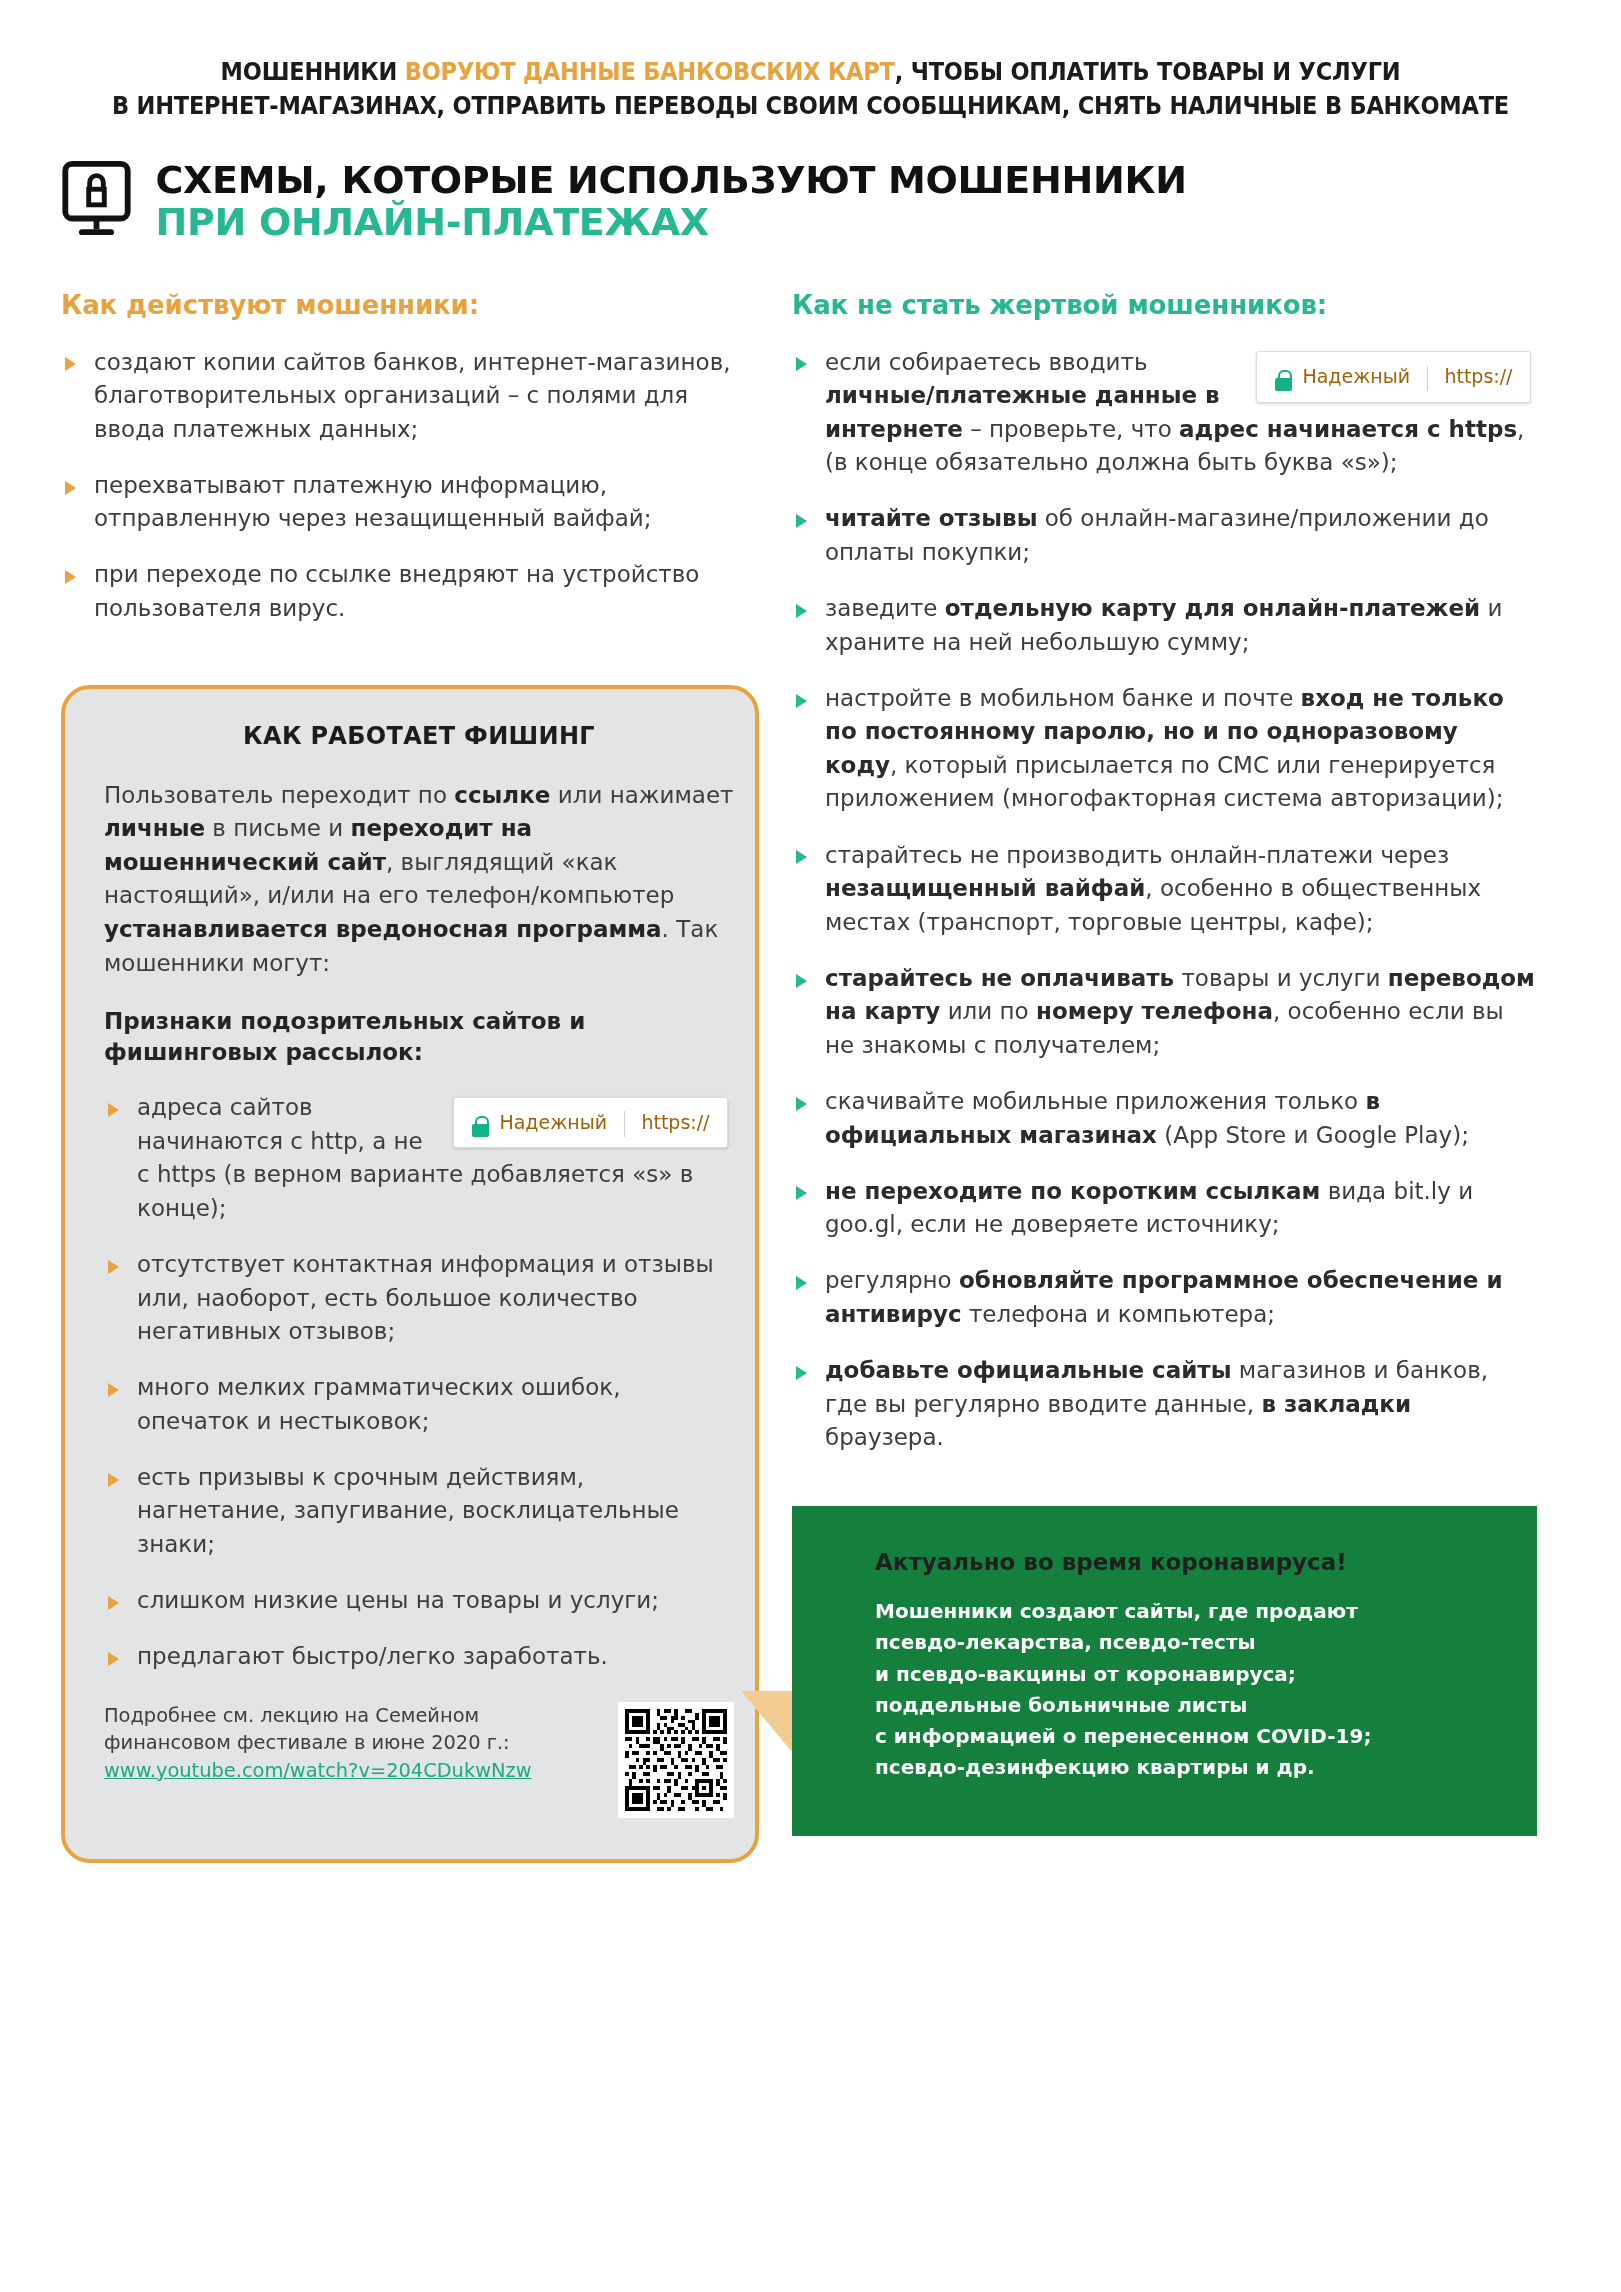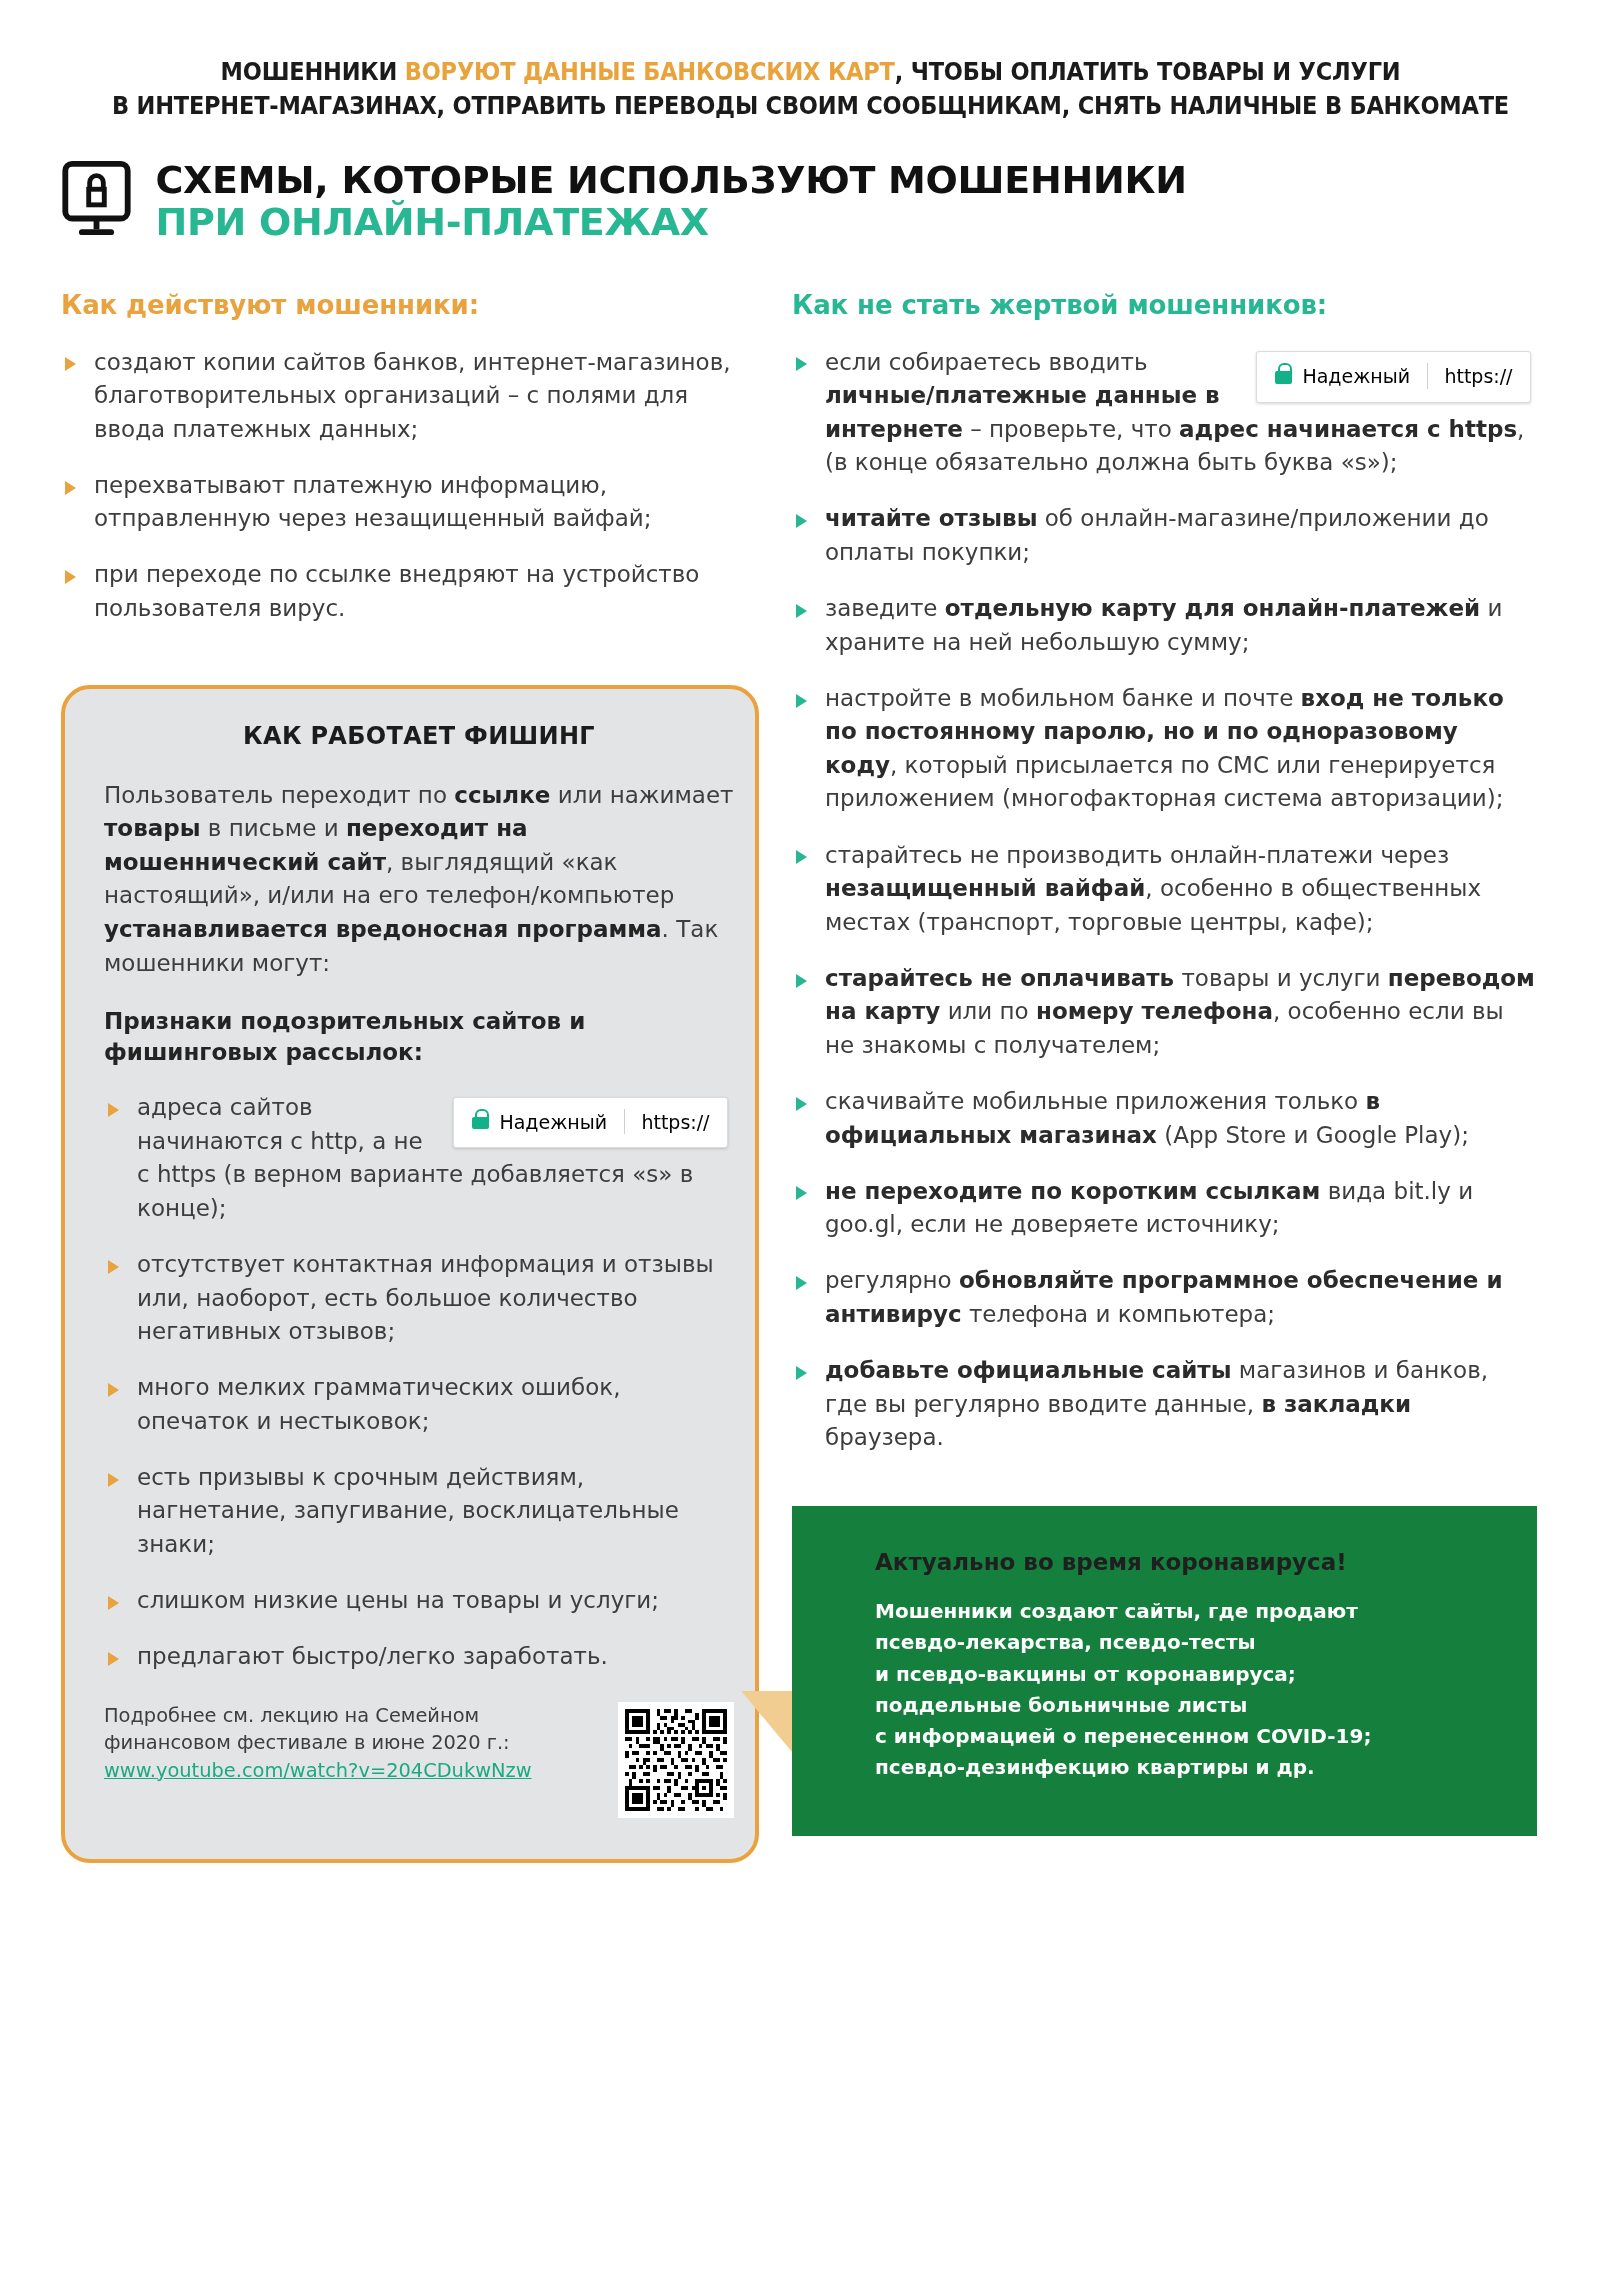--- a/index.html
+++ b/index.html
@@ -101,28 +101,28 @@
     border-left: 11.8px solid #e9a23d;
     border-top: 7.4px solid transparent;
     border-bottom: 7.4px solid transparent;
   }
   ul.blist.green > li::before { border-left-color: #27b793; }
   ul.blist b, ul.blist strong { font-weight: bold; color: #2b2b2b; }
 
   
   .https-badge {
     display: inline-flex;
-    align-items: flex-start;
+    align-items: flex-end;
     background: #ffffff;
     border: 1px solid #dcdcdc;
     box-shadow: 0 1px 2.9px rgba(0,0,0,0.17);
     border-radius: 2.9px;
     padding: 10.8px 17.6px;
     font-size: 19px;
-    color: #000000;
+    color: #a16207;
     white-space: nowrap;
   }
   .https-badge .lockglyph {
     width: 16.7px; height: 20.6px;
     position: relative;
     margin-right: 10.8px;
     flex: 0 0 auto;
   }
   .https-badge .lockglyph .body {
     position: absolute; left: 0; bottom: 0;
@@ -268,21 +268,21 @@
     <div class="col col-left">
       <div class="colhead orange">Как действуют мошенники:</div>
       <ul class="blist" id="left-bullets">
           <li>создают копии сайтов банков, интернет-магазинов, благотворительных организаций – с полями для ввода платежных данных;</li>
           <li>перехватывают платежную информацию, отправленную через незащищенный вайфай;</li>
           <li>при переходе по ссылке внедряют на устройство пользователя вирус.</li>
         </ul>
 
       <div class="phishing-card">
         <div class="cardtitle">КАК РАБОТАЕТ ФИШИНГ</div>
-        <p class="cardpara" id="phish-para">Пользователь переходит по <b>ссылке</b> или нажимает <b>товары</b> в письме и <b>переходит на мошеннический сайт</b>, выглядящий «как настоящий», и/или на его телефон/компьютер <b>устанавливается вредоносная программа</b>. Так мошенники могут:</p>
+        <p class="cardpara" id="phish-para">Пользователь переходит по <b>ссылке</b> или нажимает <b>личные</b> в письме и <b>переходит на мошеннический сайт</b>, выглядящий «как настоящий», и/или на его телефон/компьютер <b>устанавливается вредоносная программа</b>. Так мошенники могут:</p>
         <div class="subhead">Признаки подозрительных сайтов и фишинговых рассылок:</div>
         <ul class="blist" id="phish-signs">
             <li><span class="https-badge badge-float-right">
                 <span class="lockglyph">
                   <span class="shackle"></span>
                   <span class="body"></span>
                 </span>
                 <span>Надежный</span>
                 <span class="sep"></span>
                 <span>https://</span>

